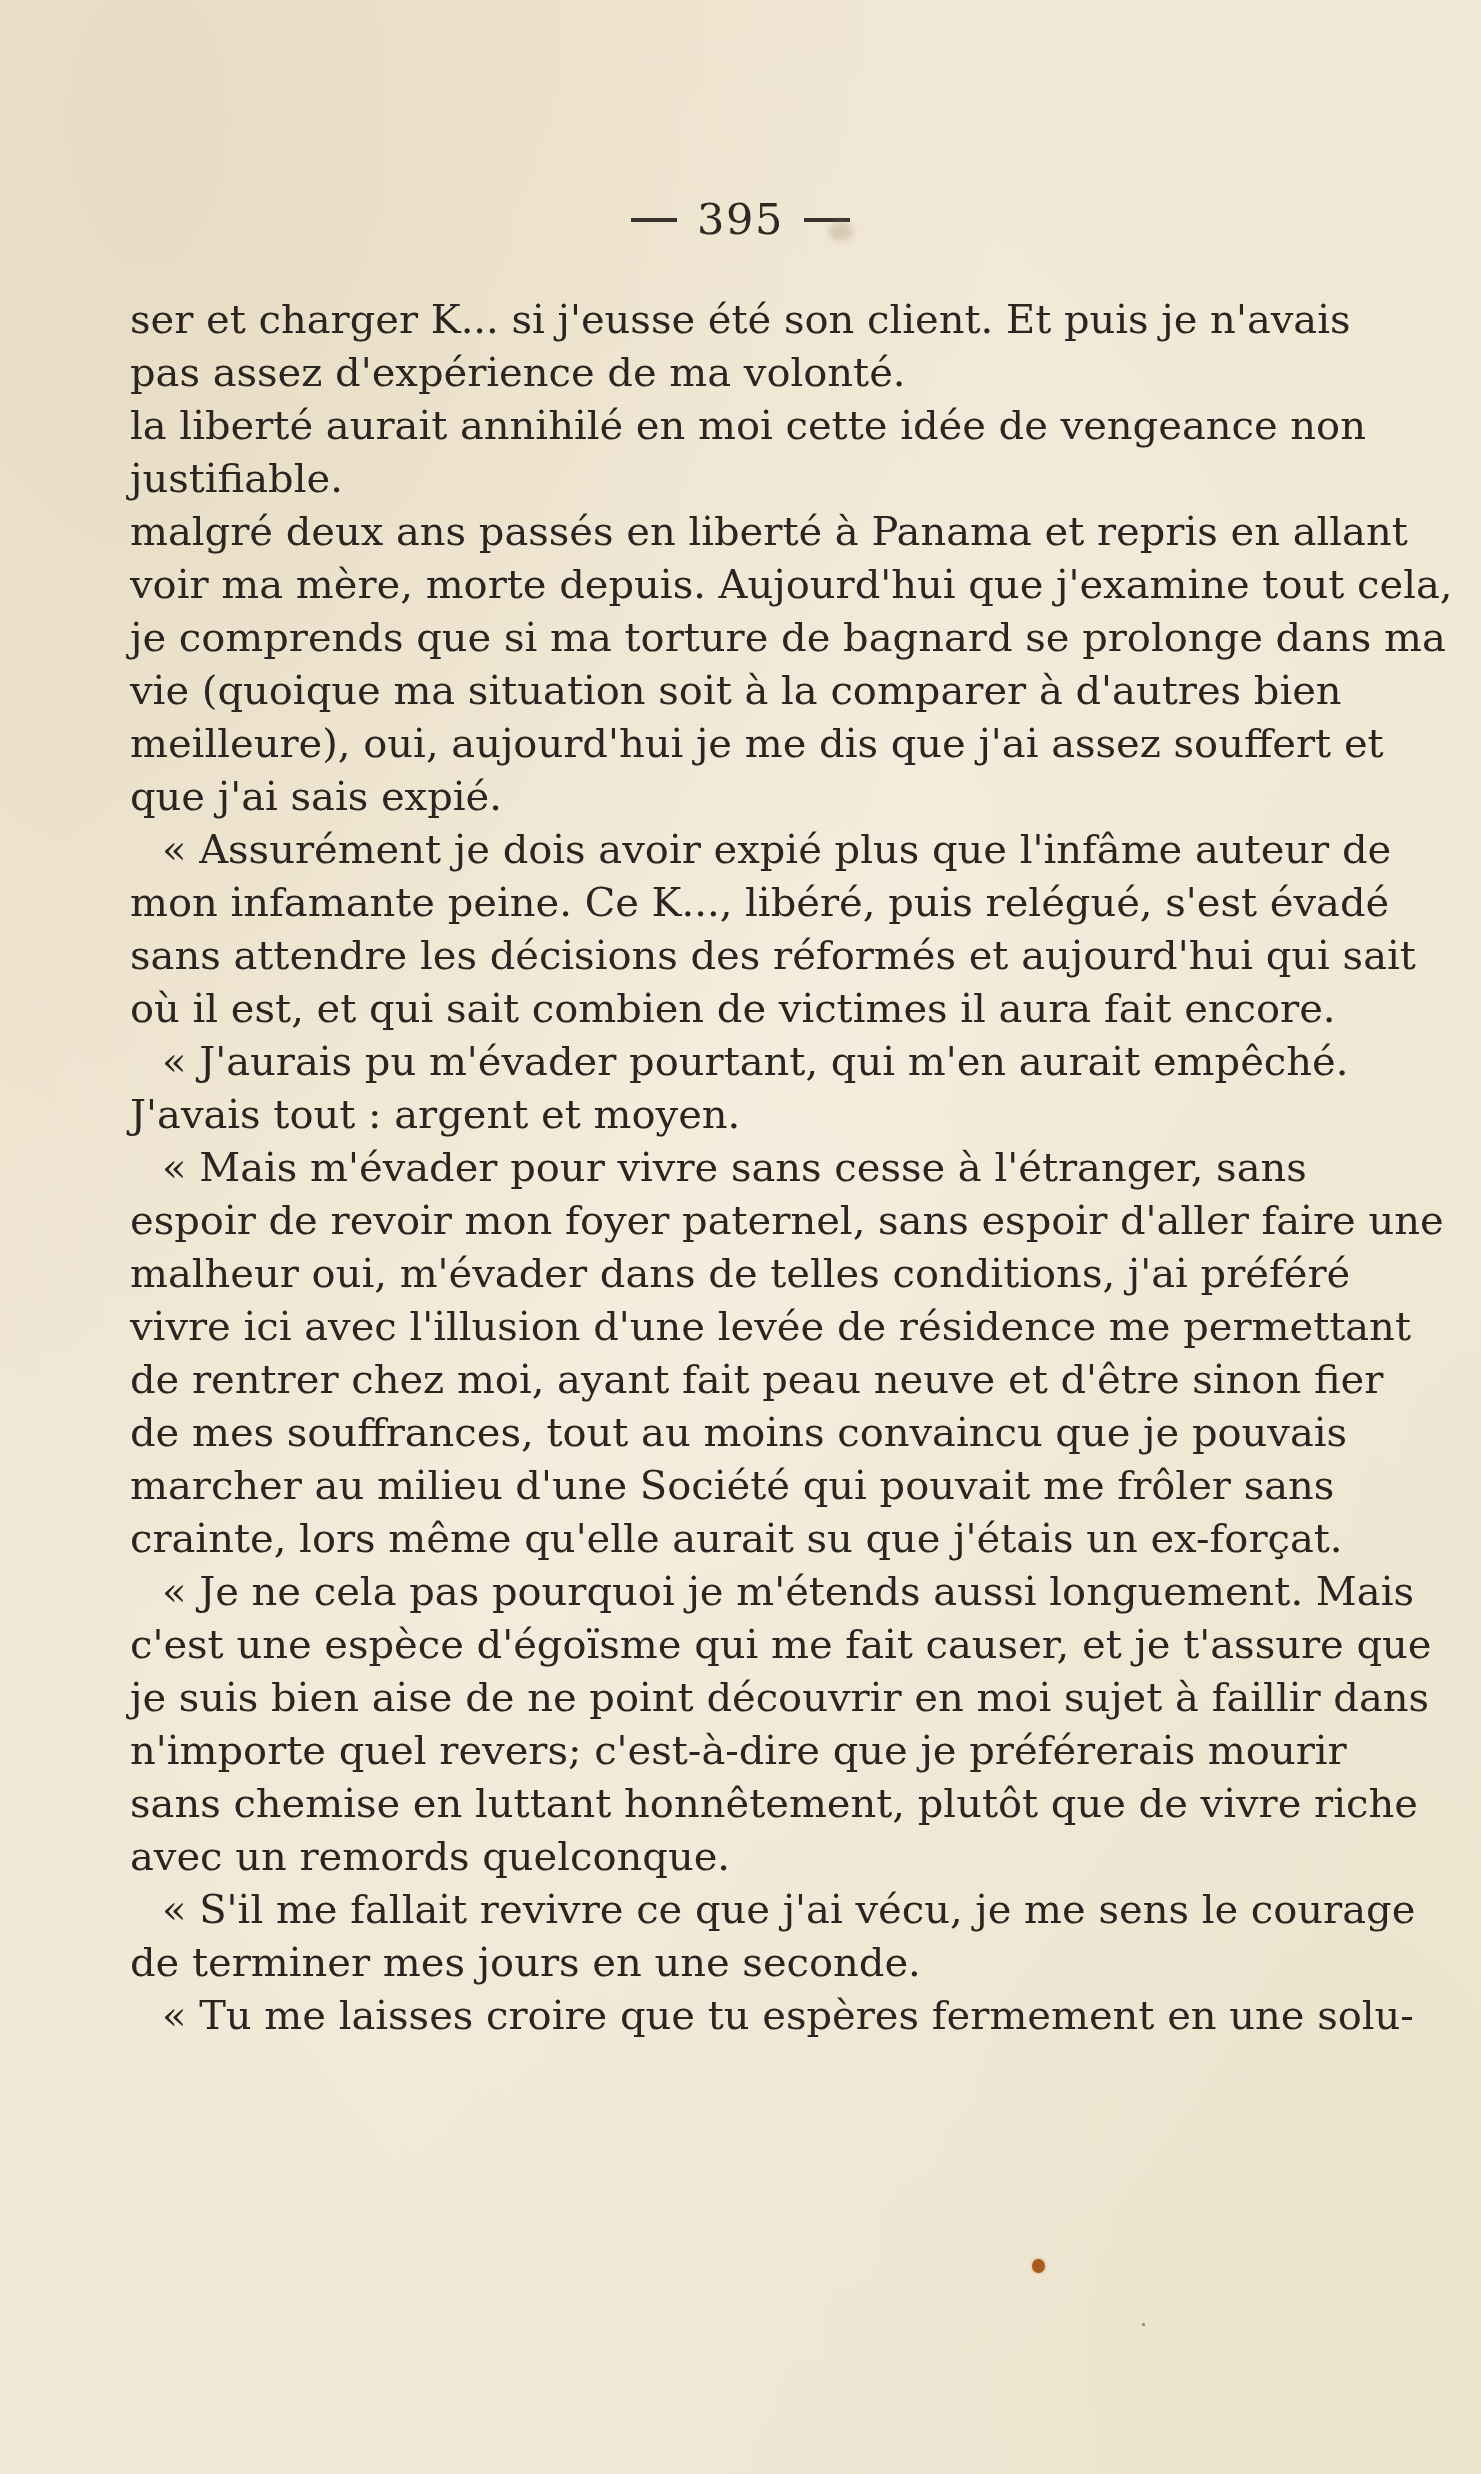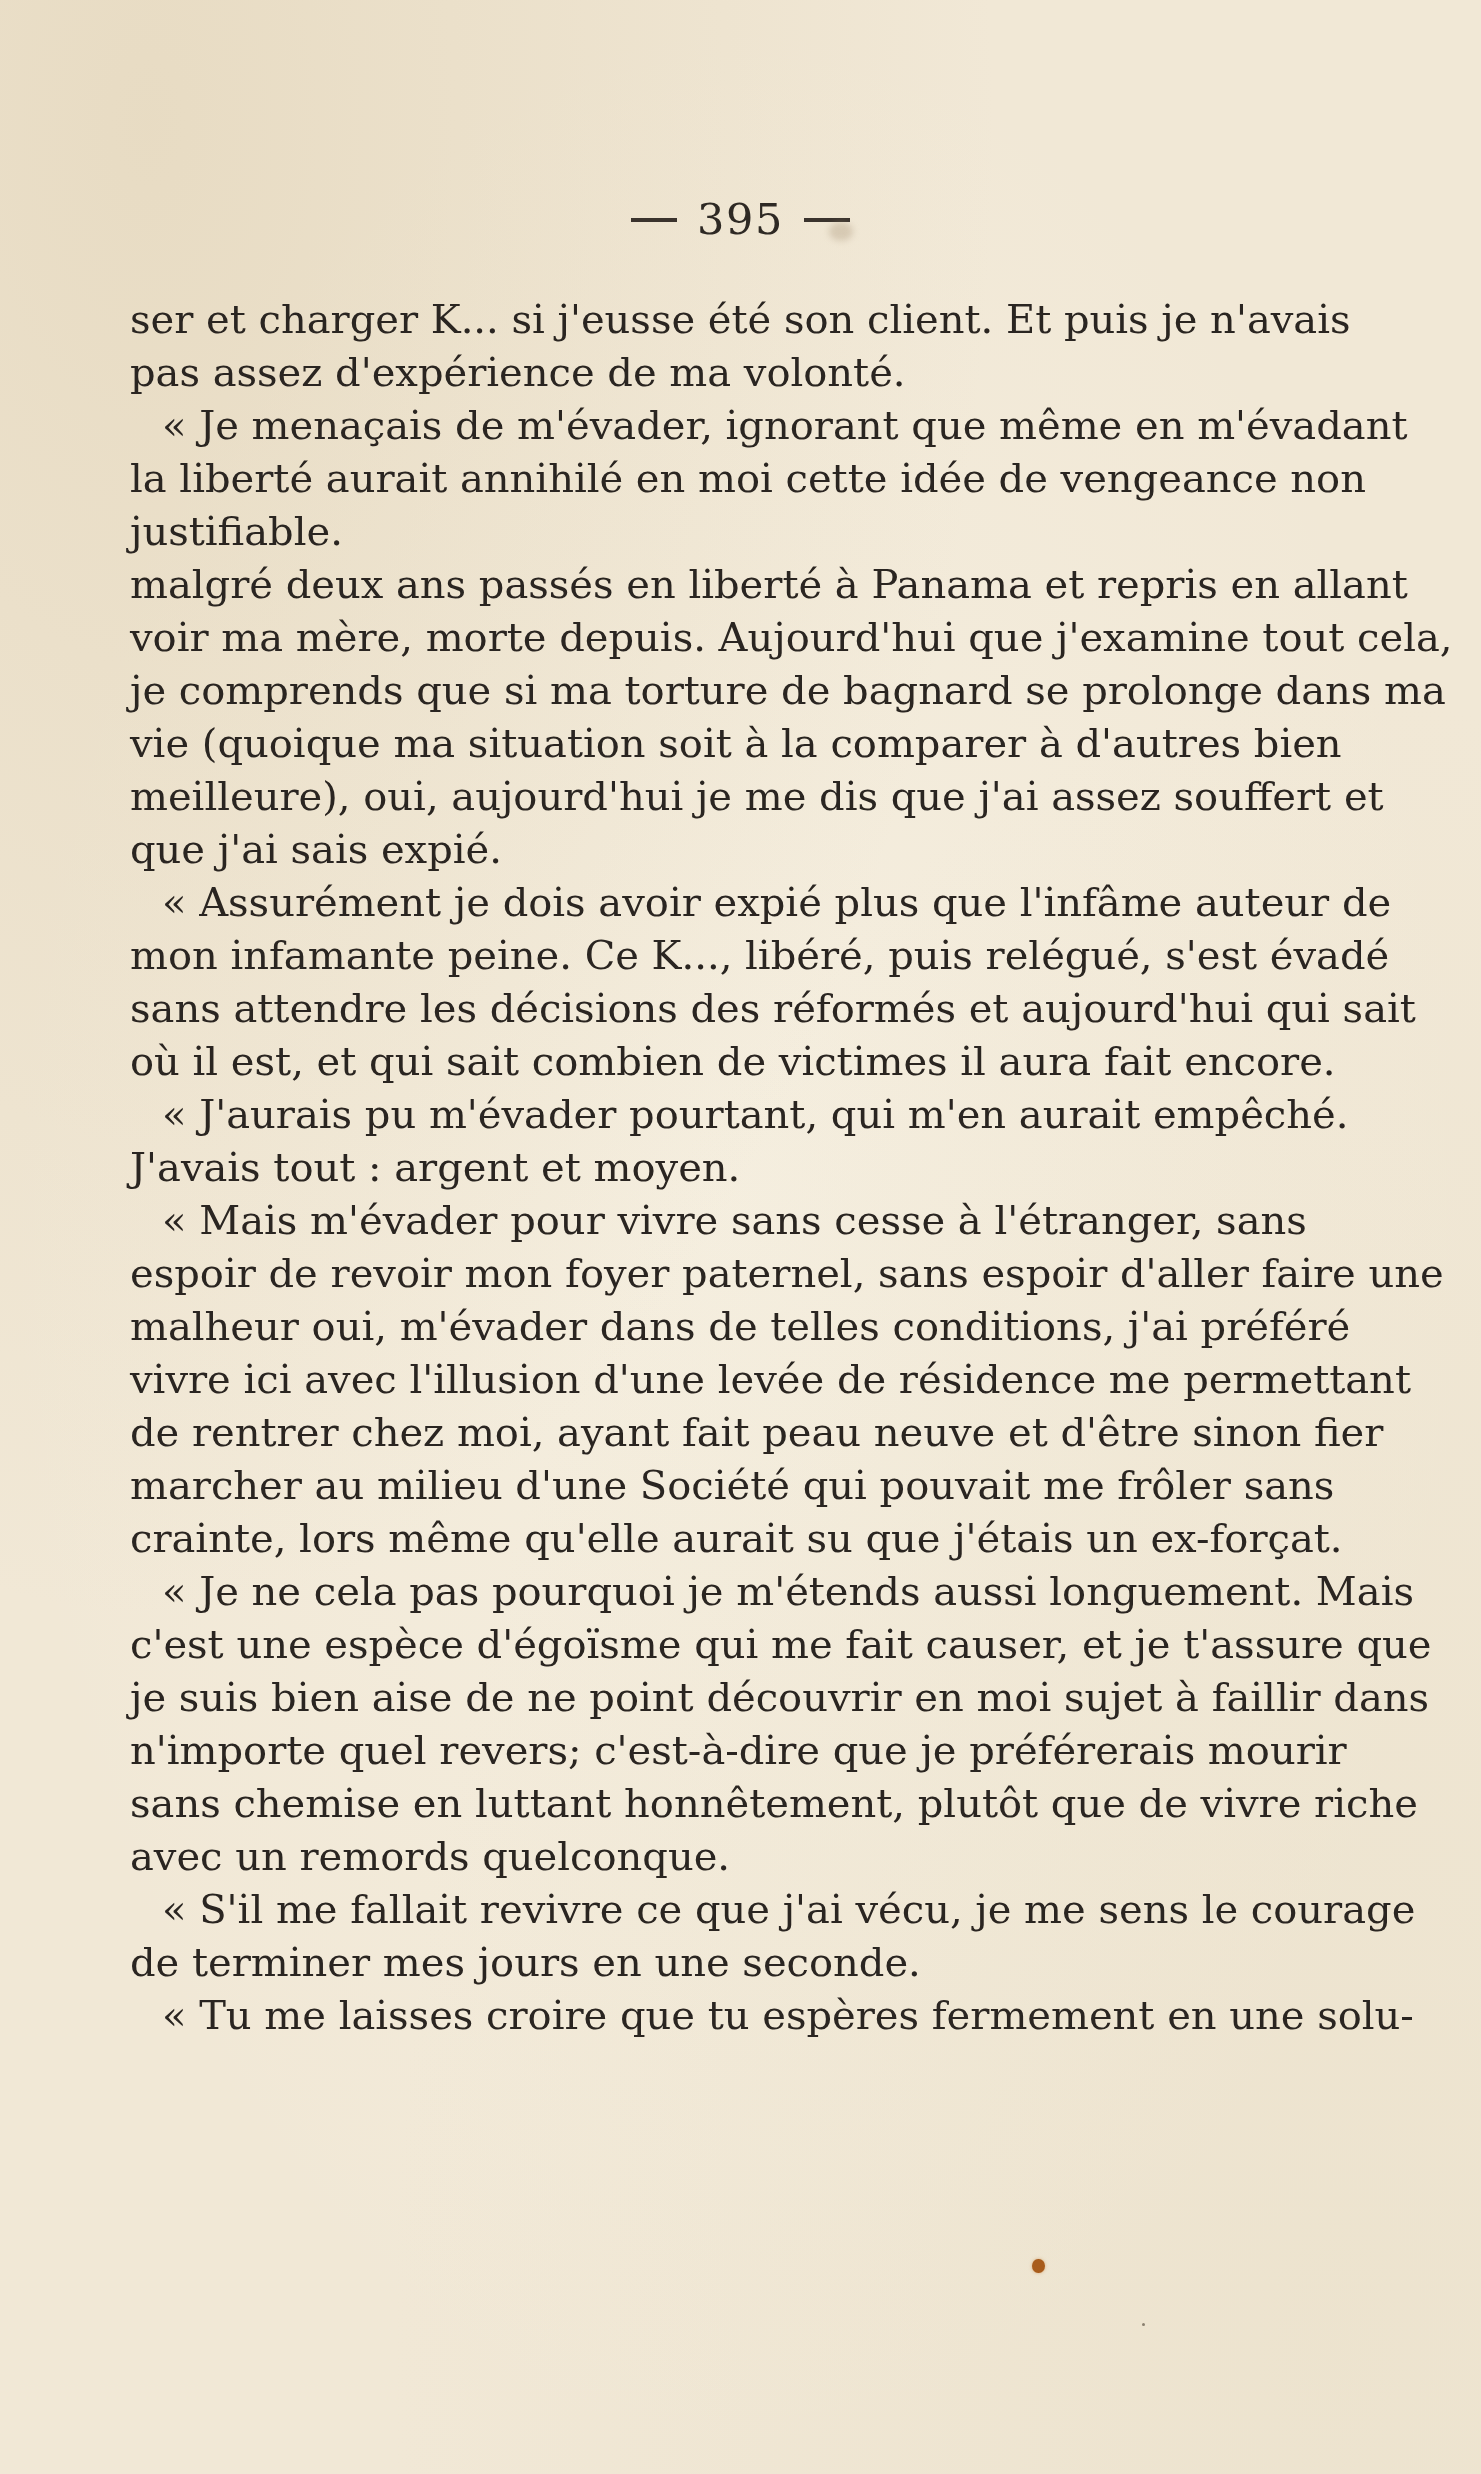--- a/index.html
+++ b/index.html
@@ -77,40 +77,40 @@
 
 <div class="page">
 
   <div class="folio">
     <span class="dash"></span><span>395</span><span class="dash"></span>
   </div>
 
   <div class="body-text" id="body-text">
       <div class="line">ser et charger K... si j'eusse été son client. Et puis je n'avais</div>
       <div class="line last">pas assez d'expérience de ma volonté.</div>
-      <div class="line indent">« Je menaçais de m'évader, ignorant que même en m'évadant</div>
       <div class="line">la liberté aurait annihilé en moi cette idée de vengeance non</div>
       <div class="line last">justifiable.</div>
       <div class="line">malgré deux ans passés en liberté à Panama et repris en allant</div>
       <div class="line">voir ma mère, morte depuis. Aujourd'hui que j'examine tout cela,</div>
       <div class="line">je comprends que si ma torture de bagnard se prolonge dans ma</div>
       <div class="line">vie (quoique ma situation soit à la comparer à d'autres bien</div>
       <div class="line">meilleure), oui, aujourd'hui je me dis que j'ai assez souffert et</div>
       <div class="line last">que j'ai sais expié.</div>
       <div class="line indent">« Assurément je dois avoir expié plus que l'infâme auteur de</div>
       <div class="line">mon infamante peine. Ce K..., libéré, puis relégué, s'est évadé</div>
       <div class="line">sans attendre les décisions des réformés et aujourd'hui qui sait</div>
       <div class="line last">où il est, et qui sait combien de victimes il aura fait encore.</div>
       <div class="line indent">« J'aurais pu m'évader pourtant, qui m'en aurait empêché.</div>
       <div class="line last">J'avais tout : argent et moyen.</div>
       <div class="line indent">« Mais m'évader pour vivre sans cesse à l'étranger, sans</div>
       <div class="line">espoir de revoir mon foyer paternel, sans espoir d'aller faire une</div>
       <div class="line">malheur oui, m'évader dans de telles conditions, j'ai préféré</div>
       <div class="line">vivre ici avec l'illusion d'une levée de résidence me permettant</div>
       <div class="line">de rentrer chez moi, ayant fait peau neuve et d'être sinon fier</div>
+      <div class="line">de mes souffrances, tout au moins convaincu que je pouvais</div>
       <div class="line">marcher au milieu d'une Société qui pouvait me frôler sans</div>
       <div class="line last">crainte, lors même qu'elle aurait su que j'étais un ex-forçat.</div>
       <div class="line indent">« Je ne cela pas pourquoi je m'étends aussi longuement. Mais</div>
       <div class="line">c'est une espèce d'égoïsme qui me fait causer, et je t'assure que</div>
       <div class="line">je suis bien aise de ne point découvrir en moi sujet à faillir dans</div>
       <div class="line">n'importe quel revers; c'est-à-dire que je préférerais mourir</div>
       <div class="line">sans chemise en luttant honnêtement, plutôt que de vivre riche</div>
       <div class="line last">avec un remords quelconque.</div>
       <div class="line indent">« S'il me fallait revivre ce que j'ai vécu, je me sens le courage</div>
       <div class="line last">de terminer mes jours en une seconde.</div>

